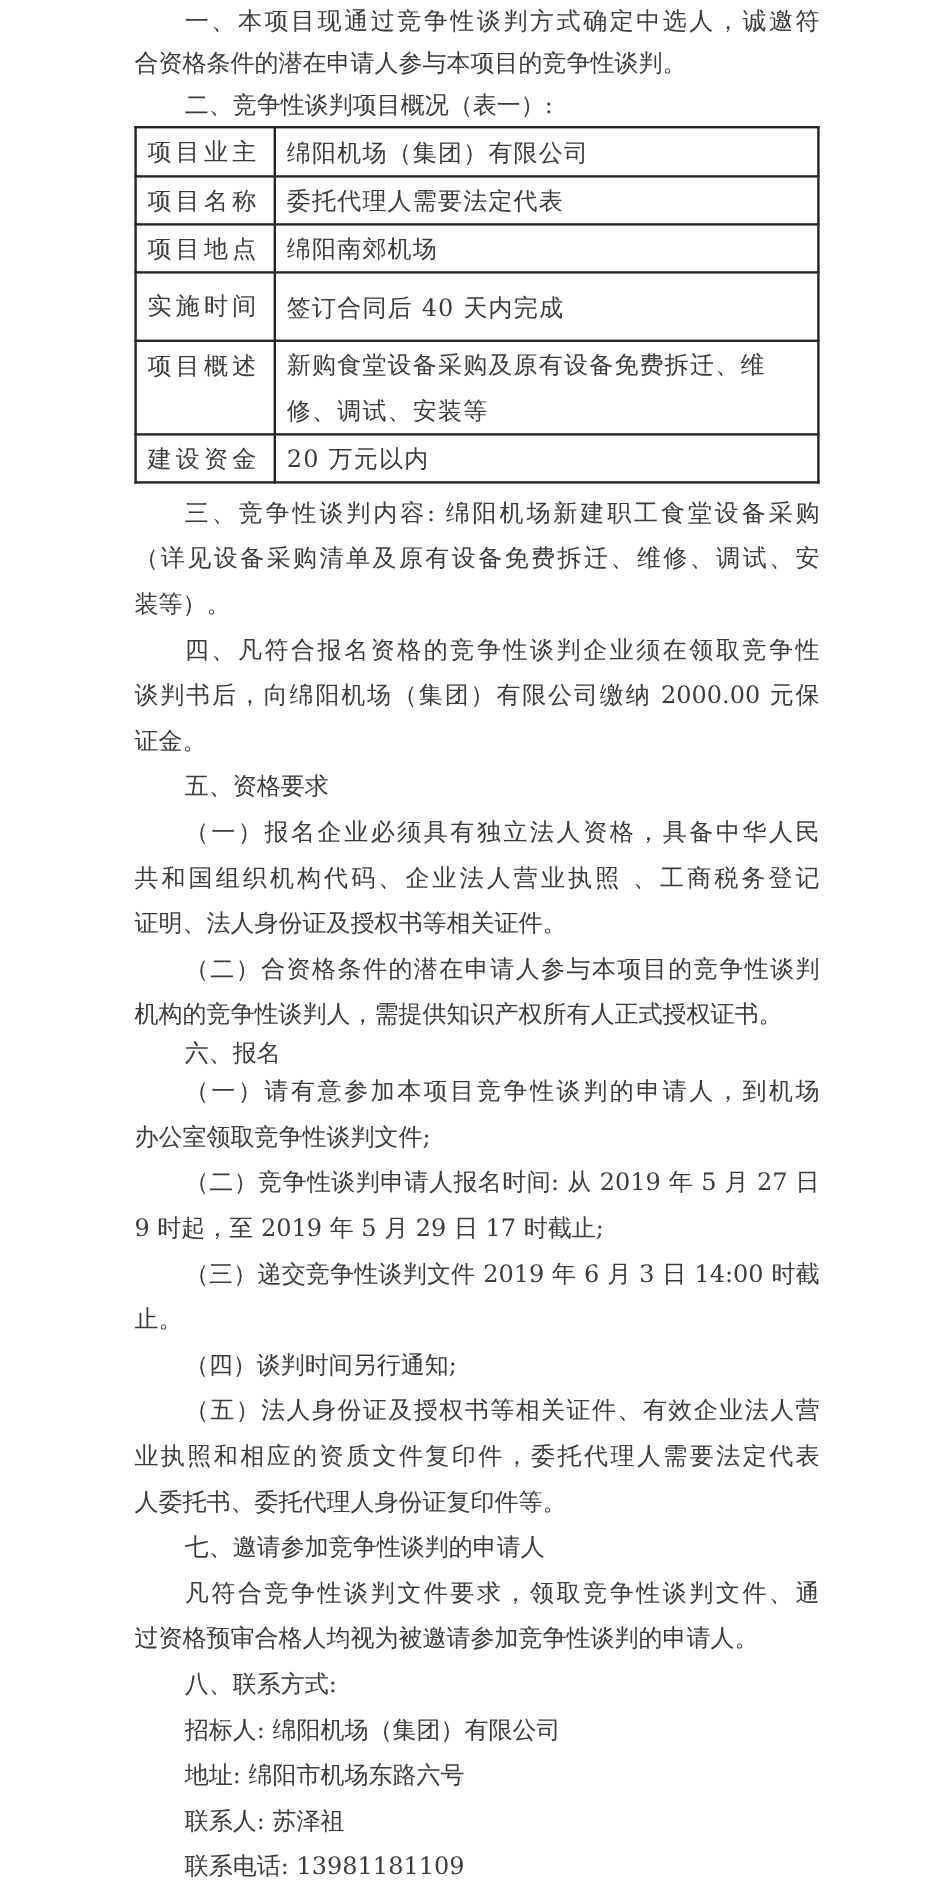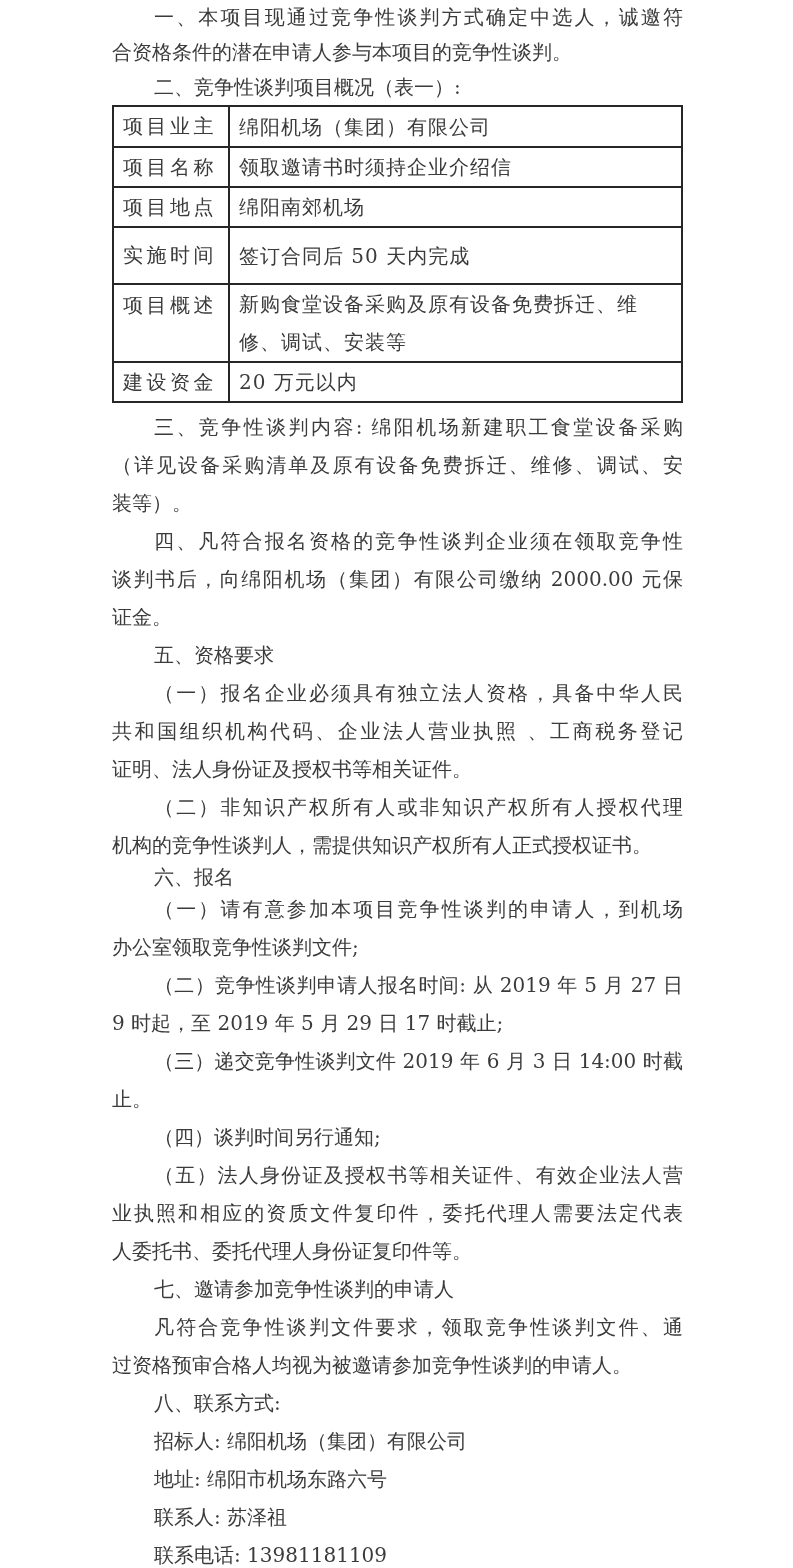--- a/index.html
+++ b/index.html
@@ -58,29 +58,29 @@
   </div>
 
   <table class="overview">
     <tbody>
       <tr class="r1">
         <td class="lbl">项目业主</td>
         <td class="val">绵阳机场（集团）有限公司</td>
       </tr>
       <tr class="r2">
         <td class="lbl">项目名称</td>
-        <td class="val">领取邀请书时须持企业介绍信</td>
+        <td class="val">委托代理人需要法定代表</td>
       </tr>
       <tr class="r3">
         <td class="lbl">项目地点</td>
         <td class="val">绵阳南郊机场</td>
       </tr>
       <tr class="r4">
         <td class="lbl">实施时间</td>
-        <td class="val">签订合同后 50 天内完成</td>
+        <td class="val">签订合同后 40 天内完成</td>
       </tr>
       <tr class="r5">
         <td class="lbl">项目概述</td>
         <td class="val">新购食堂设备采购及原有设备免费拆迁、维修、调试、安装等</td>
       </tr>
       <tr class="r6">
         <td class="lbl">建设资金</td>
         <td class="val">20 万元以内</td>
       </tr>
     </tbody>
@@ -104,21 +104,21 @@
       <div class="tline ind">五、资格要求</div>
     </div>
 
     <div class="para">
       <div class="tline j ind">（一）报名企业必须具有独立法人资格，具备中华人民</div>
       <div class="tline j">共和国组织机构代码、企业法人营业执照 、工商税务登记</div>
       <div class="tline">证明、法人身份证及授权书等相关证件。</div>
     </div>
 
     <div class="para">
-      <div class="tline j ind">（二）非知识产权所有人或非知识产权所有人授权代理</div>
+      <div class="tline j ind">（二）合资格条件的潜在申请人参与本项目的竞争性谈判</div>
       <div class="tline">机构的竞争性谈判人，需提供知识产权所有人正式授权证书。</div>
     </div>
 
     <div class="para tight">
       <div class="tline ind">六、报名</div>
     </div>
 
     <div class="para">
       <div class="tline j ind">（一）请有意参加本项目竞争性谈判的申请人，到机场</div>
       <div class="tline">办公室领取竞争性谈判文件;</div>

